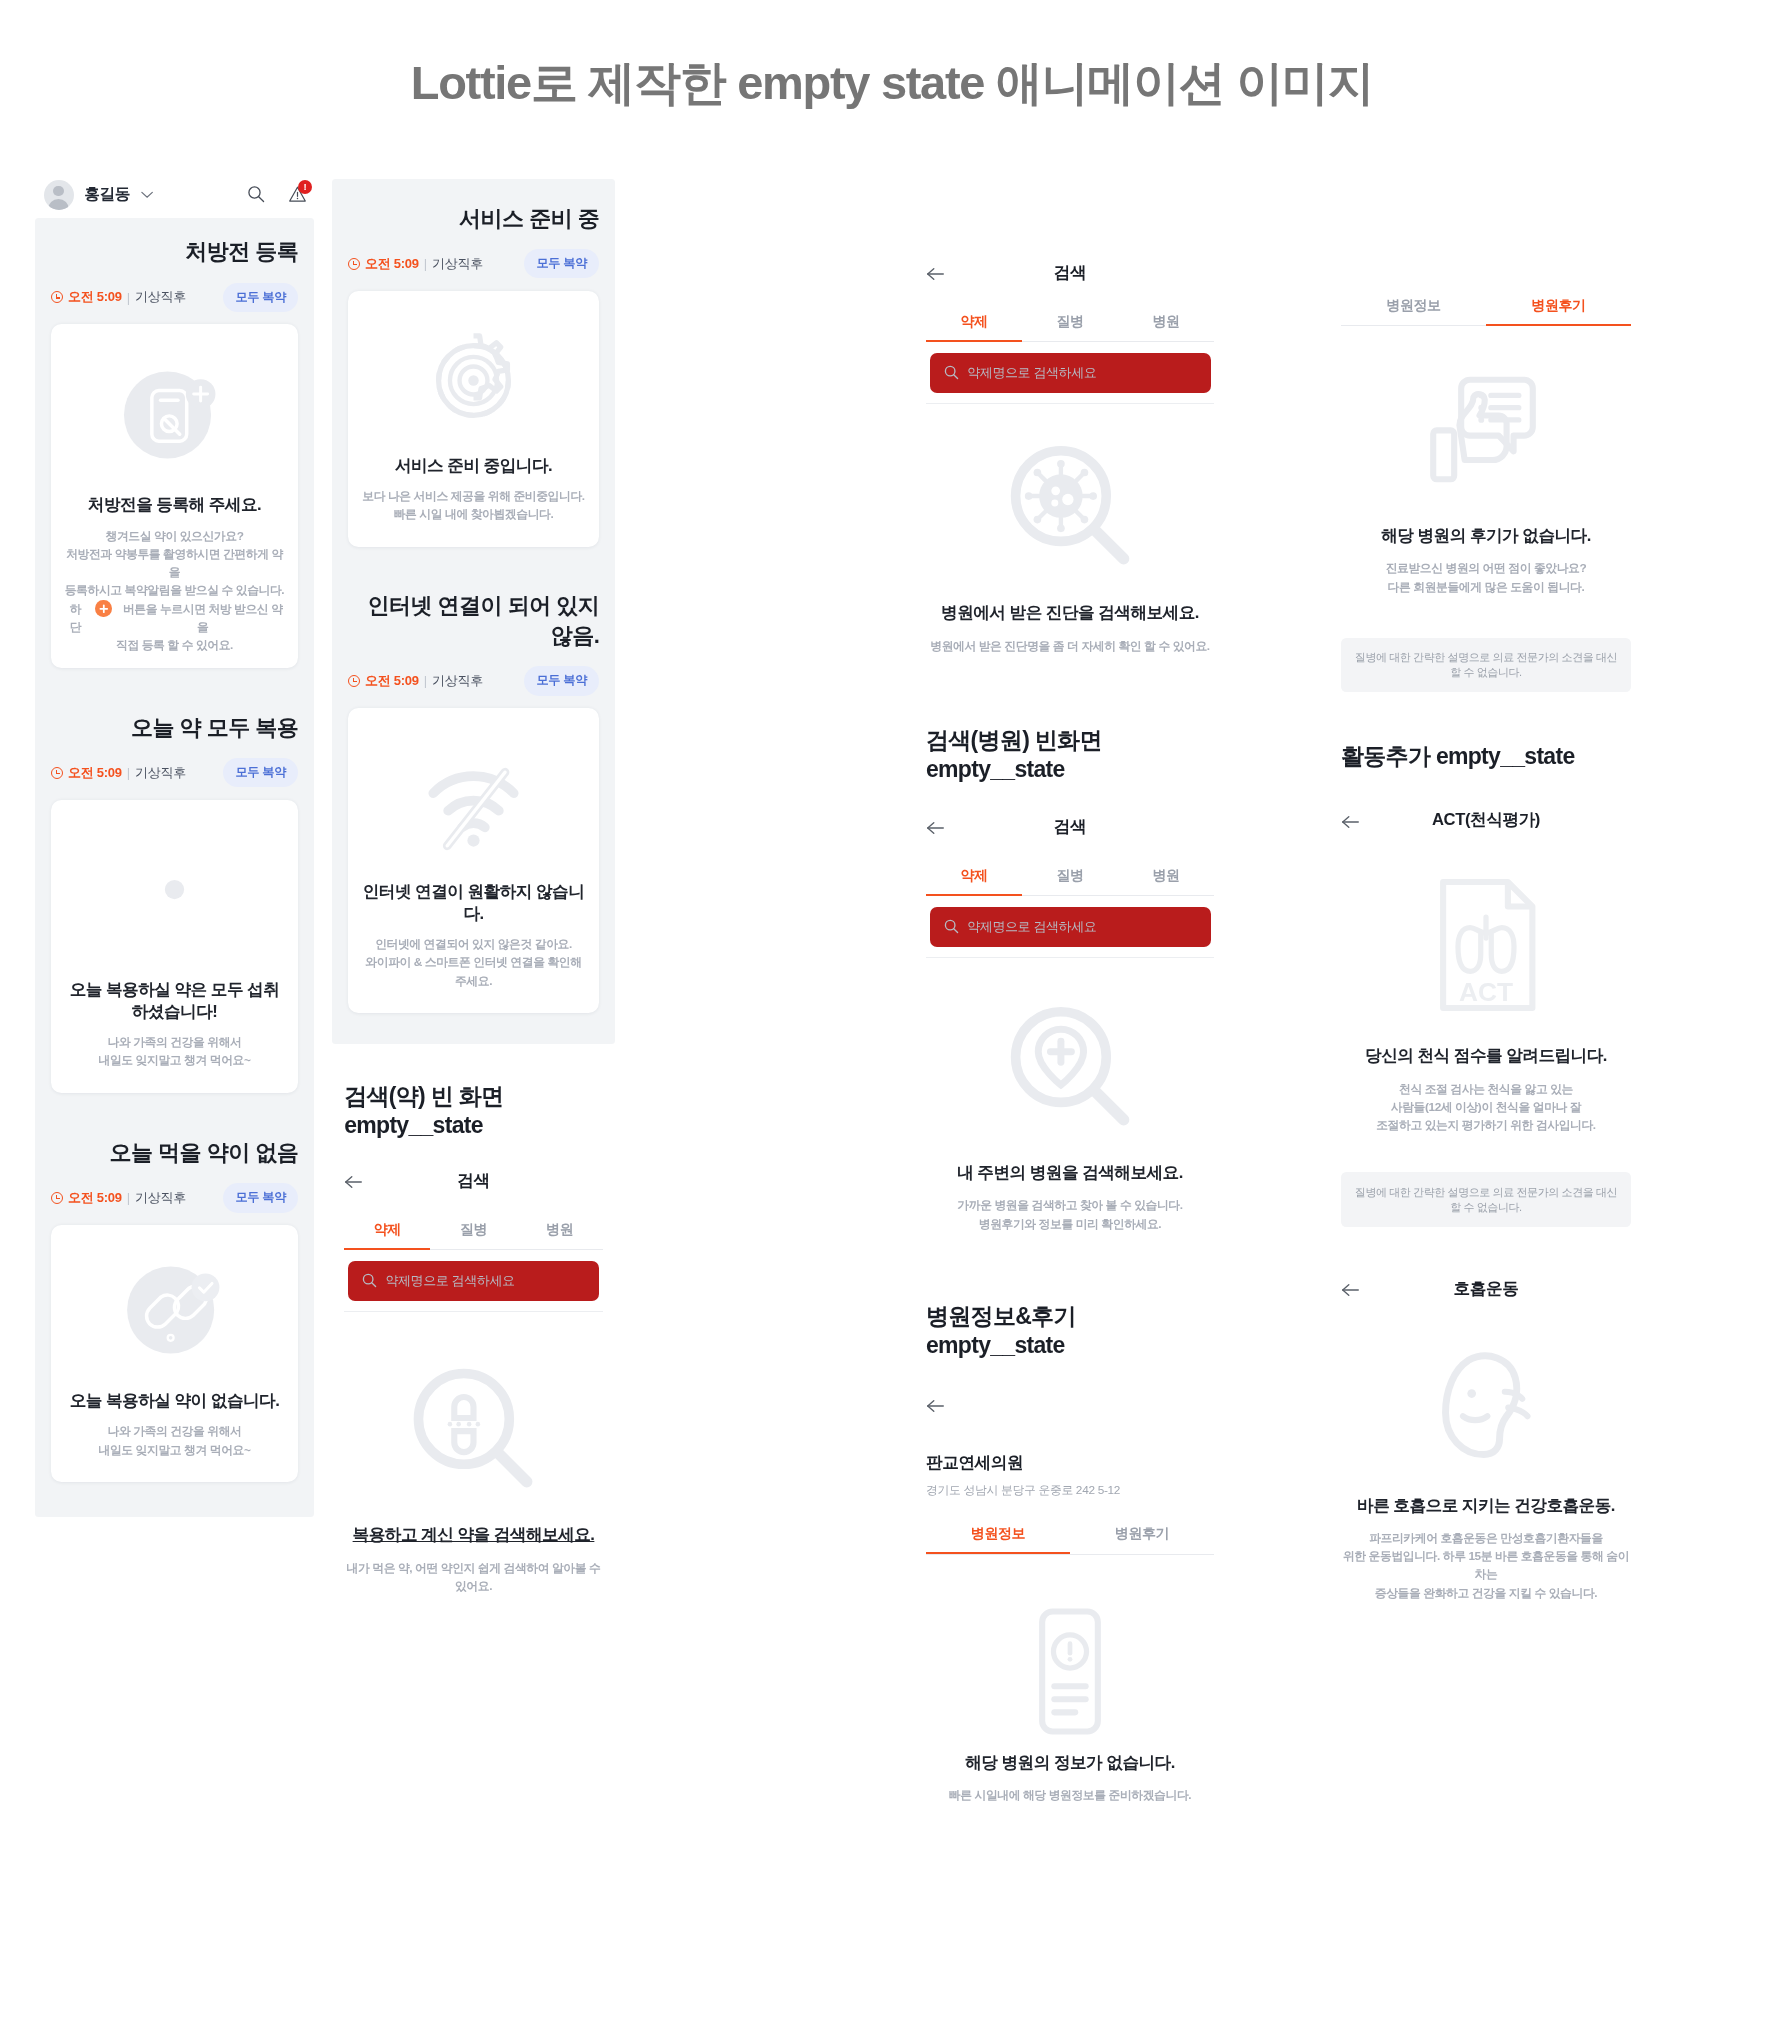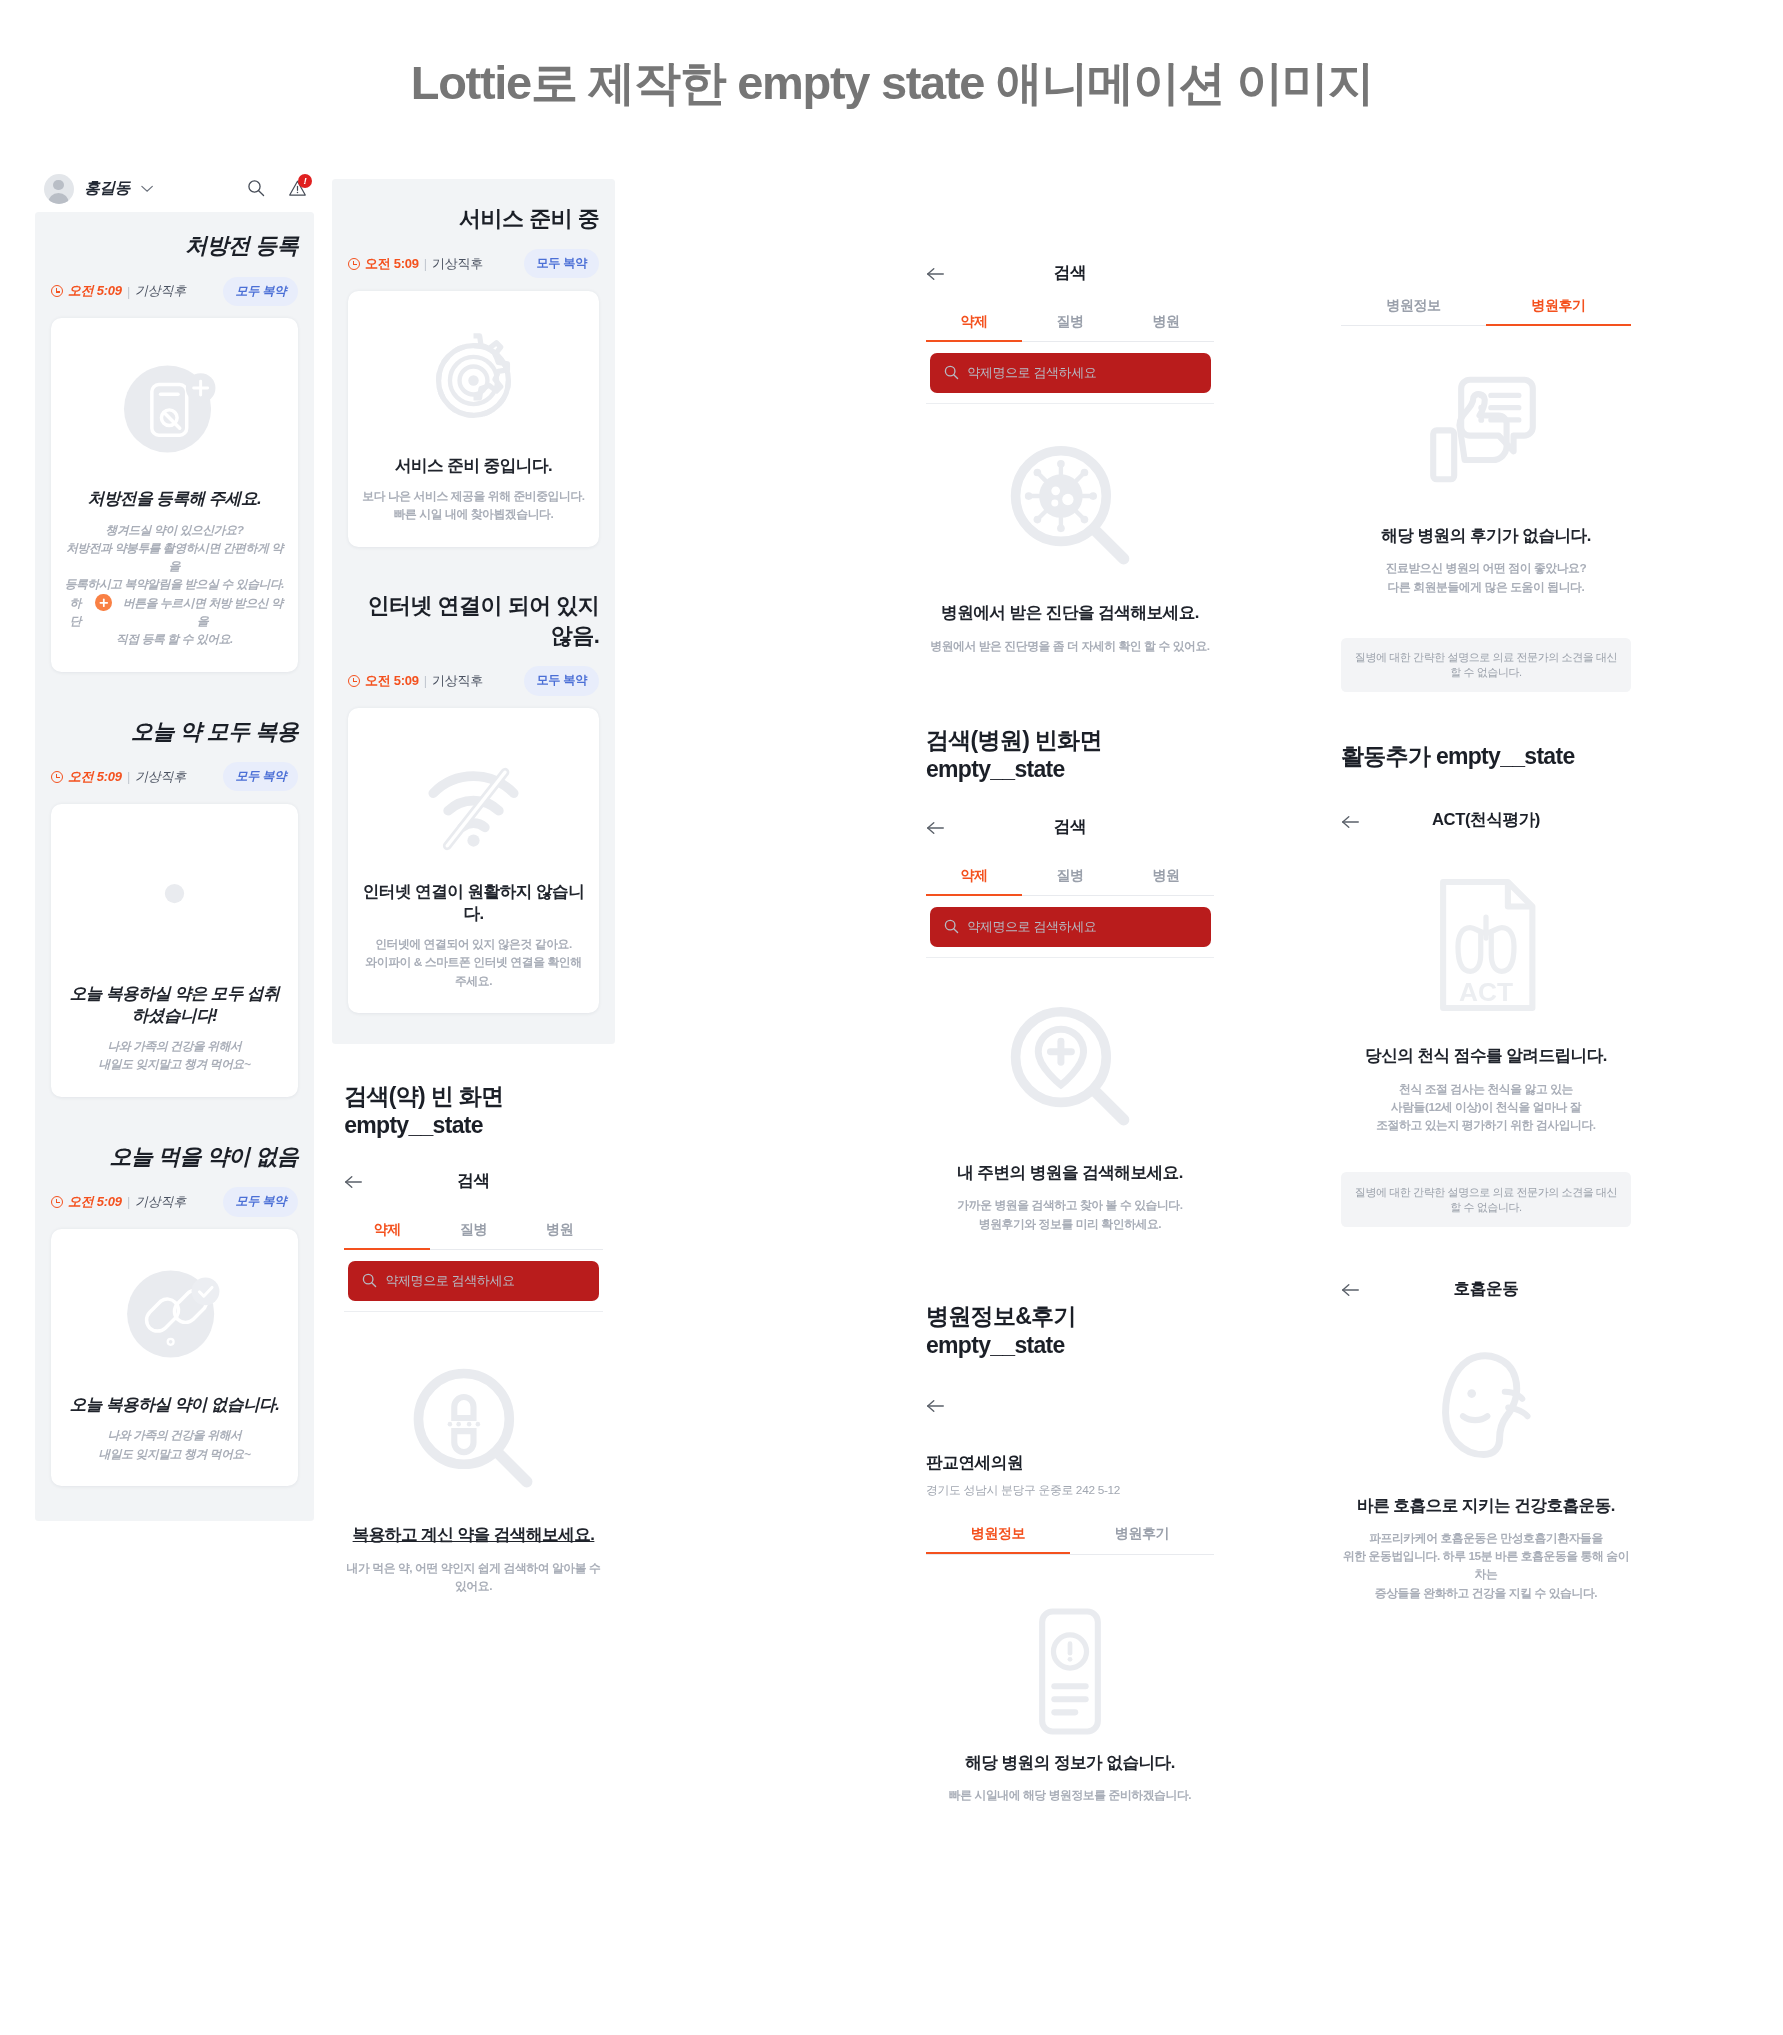--- a/index.html
+++ b/index.html
@@ -110,21 +110,21 @@
   
   .abs { position: absolute; }
 </style>
 </head>
 <body>
 
 <div class="page">
 
   <div class="page-title">Lottie로 제작한 empty state 애니메이션 이미지</div>
 
-  <div class="abs" style="left:35px; top:165px; width:279px;font-style:italic;">
+  <div class="abs" style="left:35px; top:171px; width:279px;">
 
     <div class="appbar" style="padding:0 7px 0 8.7px; height:47px;">
       <div class="user">
         <div class="avatar"></div>
         <span class="uname">홍길동</span>
         <span>
           <svg width="12.2" height="7.9" viewBox="0 0 14 9">
               <path d="M1 1.5 L7 7 L13 1.5" fill="none" stroke="#6b717c" stroke-width="1.4" stroke-linecap="round"></path>
             </svg>
         </span>
@@ -153,21 +153,21 @@
         <div class="card-head-title">처방전 등록</div>
         <div class="meta-row" style="margin-top:15.7px;">
           <div class="meta-left">
             <span class="clock"></span>
             <span class="meta-time">오전 5:09</span>
             <span class="meta-sep">|</span>
             <span class="meta-when">기상직후</span>
           </div>
           <div class="pill">모두 복약</div>
         </div>
-        <div class="white-card" style="margin-top:12.2px; padding:35px 14px 23px; min-height:262px;">
+        <div class="white-card" style="margin-top:12.2px; padding:35px 14px 13px; min-height:262px;">
           <span class="ill">
             <svg width="115" height="112" viewBox="0 0 132 128">
               <circle cx="58" cy="64" r="50" fill="#e9ebef"></circle>
               <rect x="40" y="36" width="40" height="58" rx="8" fill="none" stroke="#ffffff" stroke-width="4"></rect>
               <line x1="50" y1="47" x2="70" y2="47" stroke="#ffffff" stroke-width="4" stroke-linecap="round"></line>
               <path d="M54 68 l18 18" stroke="#ffffff" stroke-width="4" stroke-linecap="round" fill="none"></path>
               <circle cx="60" cy="74" r="9" fill="none" stroke="#ffffff" stroke-width="4"></circle>
               <circle cx="96" cy="40" r="17" fill="#e9ebef"></circle>
               <line x1="96" y1="32" x2="96" y2="48" stroke="#ffffff" stroke-width="3.4" stroke-linecap="round"></line>
               <line x1="88" y1="40" x2="104" y2="40" stroke="#ffffff" stroke-width="3.4" stroke-linecap="round"></line>

